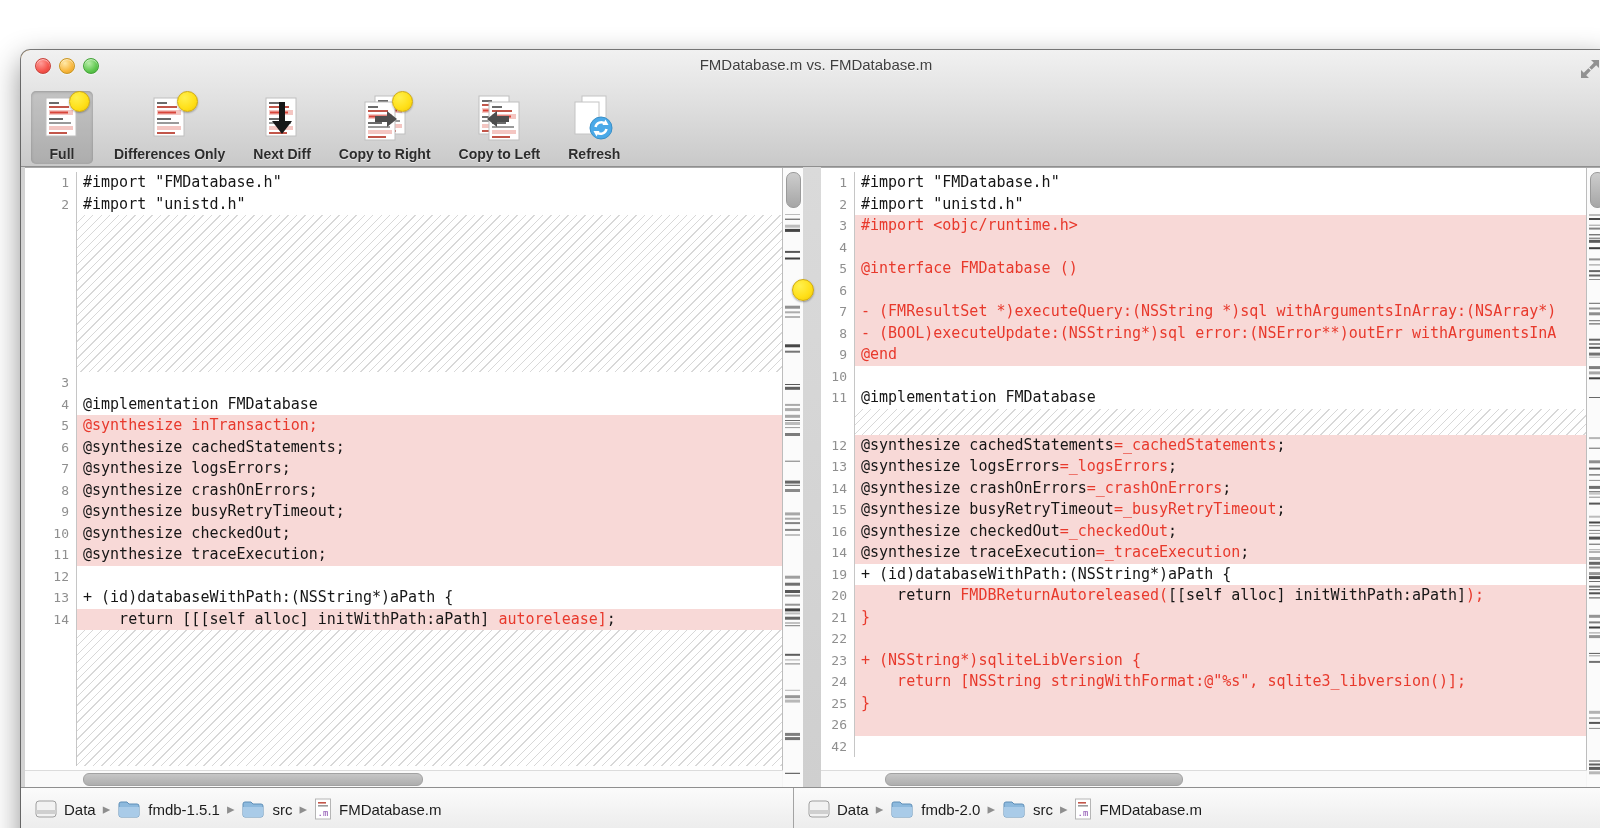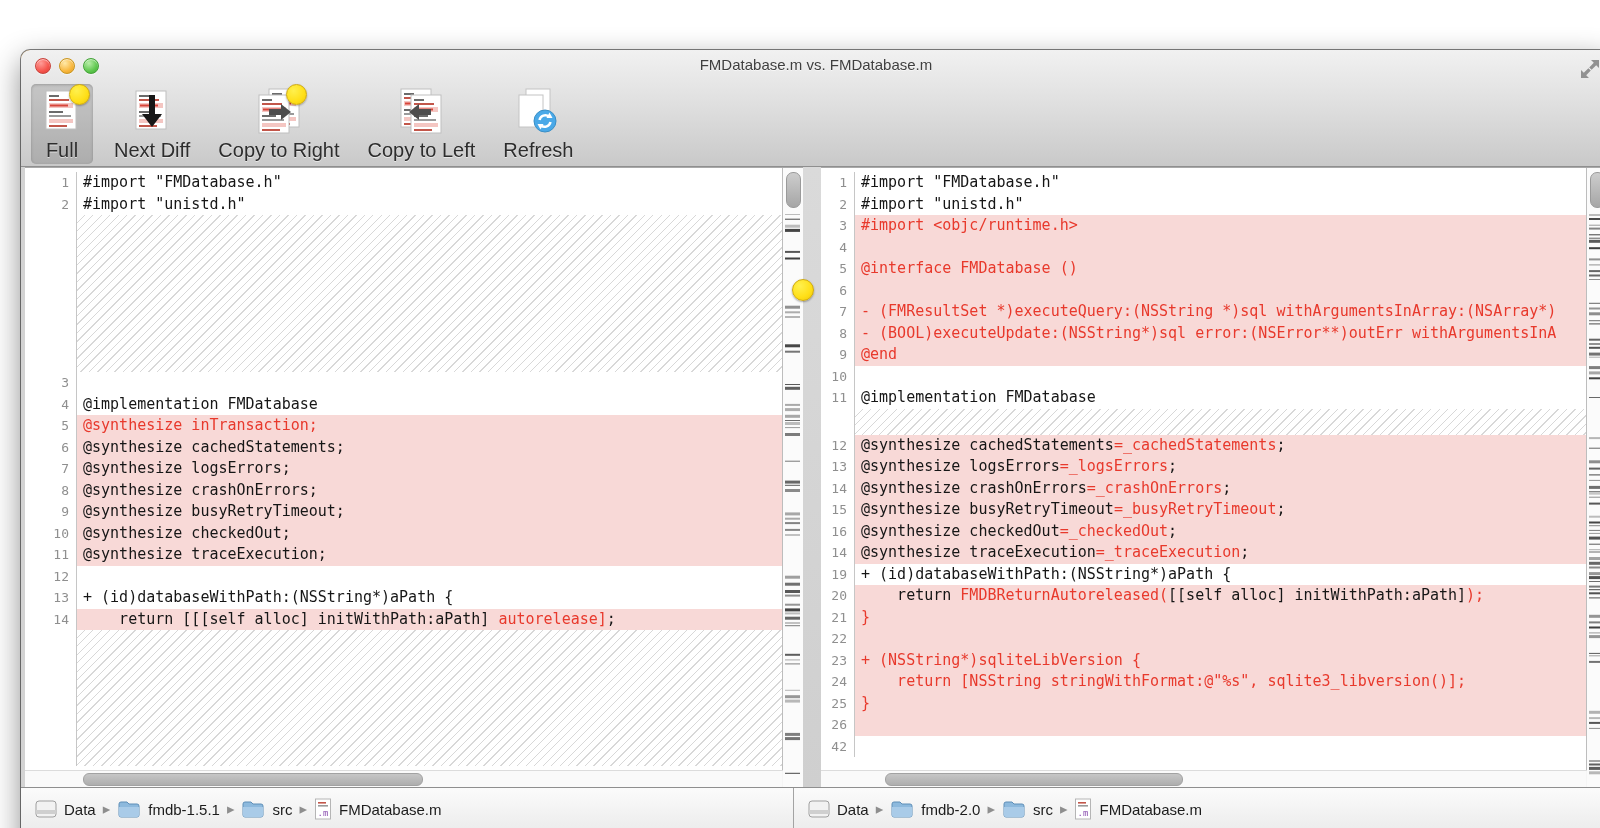--- a/index.html
+++ b/index.html
@@ -19,21 +19,21 @@
   .light{width:14px;height:14px;border-radius:50%;box-shadow:inset 0 1px 1px rgba(255,255,255,.6),0 1px 1px rgba(255,255,255,.5);}
   .light.red{background:radial-gradient(circle at 35% 30%,#ff9d98,#f5544c 60%,#d93b33);border:1px solid #c8423b;}
   .light.yellow{background:radial-gradient(circle at 35% 30%,#ffe9a8,#f8b63c 60%,#dd9b22);border:1px solid #c9961f;}
   .light.green{background:radial-gradient(circle at 35% 30%,#b8eea8,#5ec74e 60%,#3da532);border:1px solid #43a337;}
   .fullscreen{position:absolute;right:10px;top:8px;width:22px;height:22px;}
   
   .toolbar{position:absolute;left:10px;top:34px;right:10px;height:80px;display:flex;align-items:flex-end;gap:14px;}
   .tbtn{display:flex;flex-direction:column;align-items:center;gap:2px;padding:3px 7px 2px;border-radius:5px;}
   .tbtn.selected{background:rgba(0,0,0,.14);box-shadow:inset 0 1px 3px rgba(0,0,0,.22);}
   .ticon{position:relative;width:48px;height:50px;}
-  .tlabel{font-size:20px;color:#2d2d2d;white-space:nowrap;text-shadow:0 1px 0 rgba(255,255,255,.55);}
+  .tlabel{font-size:14px;color:#2d2d2d;white-space:nowrap;text-shadow:0 1px 0 rgba(255,255,255,.55);font-weight:bold;}
   .badge{position:absolute;right:-4px;top:-3px;width:19px;height:19px;border-radius:50%;
          background:radial-gradient(circle at 35% 30%,#fff04e,#ffdf17 60%,#edc509);
          border:1px solid #cfa90d;box-shadow:0 1px 2px rgba(0,0,0,.3);}
   
   .content{position:absolute;left:0;top:117px;right:0;height:620px;background:#d3d3d3;display:flex;}
   .pane{position:relative;background:#ffffff;overflow:hidden;border-top:1px solid #a9a9a9;}
   .pane.left{width:778px;margin-left:4px;}
   .pane.right{flex:1;margin-right:4px;}
   .rows{position:absolute;left:0;top:0;bottom:0;right:20px;background:#fff;padding-top:4px;
         font-family:"DejaVu Sans Mono",monospace;font-size:15px;}
@@ -107,20 +107,34 @@
  <rect x="11" y="8" width="10" height="2" fill="#6b6b6b"></rect>
  <rect x="11" y="12" width="20" height="2" fill="#c2564a"></rect>
  <rect x="11" y="16" width="24" height="5" fill="#f4c6c2"></rect>
  <rect x="12" y="17.5" width="18" height="2" fill="#d8453a"></rect>
  <rect x="11" y="24" width="14" height="2" fill="#6b6b6b"></rect>
  <rect x="11" y="28" width="22" height="2" fill="#9a9a9a"></rect>
  <rect x="11" y="32" width="24" height="4" fill="#f4c6c2"></rect>
  <rect x="11" y="38" width="18" height="2" fill="#c2564a"></rect>
               </svg><div class="badge"></div></div>
             <div class="tlabel">Full</div>
+          </div>
+          <div class="tbtn">
+            <div class="ticon"><svg width="48" height="50" viewBox="0 0 48 50">
+                <rect x="8" y="4" width="30" height="38" fill="#fff" stroke="#bfbfbf"></rect>
+ <rect x="11" y="8" width="10" height="2" fill="#6b6b6b"></rect>
+ <rect x="11" y="12" width="20" height="2" fill="#c2564a"></rect>
+ <rect x="11" y="16" width="24" height="5" fill="#f4c6c2"></rect>
+ <rect x="12" y="17.5" width="18" height="2" fill="#d8453a"></rect>
+ <rect x="11" y="24" width="14" height="2" fill="#6b6b6b"></rect>
+ <rect x="11" y="28" width="22" height="2" fill="#9a9a9a"></rect>
+ <rect x="11" y="32" width="24" height="4" fill="#f4c6c2"></rect>
+ <rect x="11" y="38" width="18" height="2" fill="#c2564a"></rect>
+              </svg><div class="badge"></div></div>
+            <div class="tlabel">Differences Only</div>
           </div>
           <div class="tbtn">
             <div class="ticon"><svg width="48" height="50" viewBox="0 0 48 50">
                 <rect x="8" y="4" width="30" height="38" fill="#fff" stroke="#bfbfbf"></rect>
  <rect x="11" y="8" width="10" height="2" fill="#6b6b6b"></rect>
  <rect x="11" y="12" width="20" height="2" fill="#c2564a"></rect>
  <rect x="11" y="16" width="24" height="5" fill="#f4c6c2"></rect>
  <rect x="12" y="17.5" width="18" height="2" fill="#d8453a"></rect>
  <rect x="11" y="24" width="14" height="2" fill="#6b6b6b"></rect>
  <rect x="11" y="28" width="22" height="2" fill="#9a9a9a"></rect>

